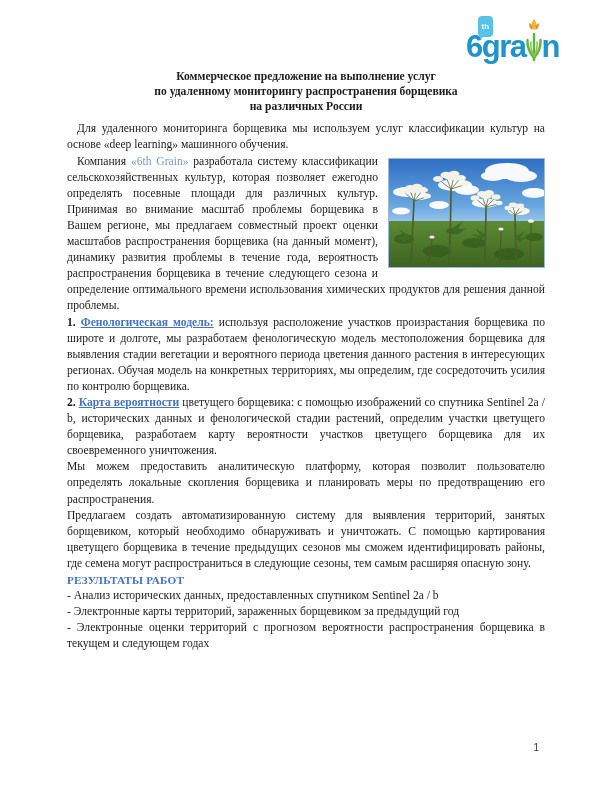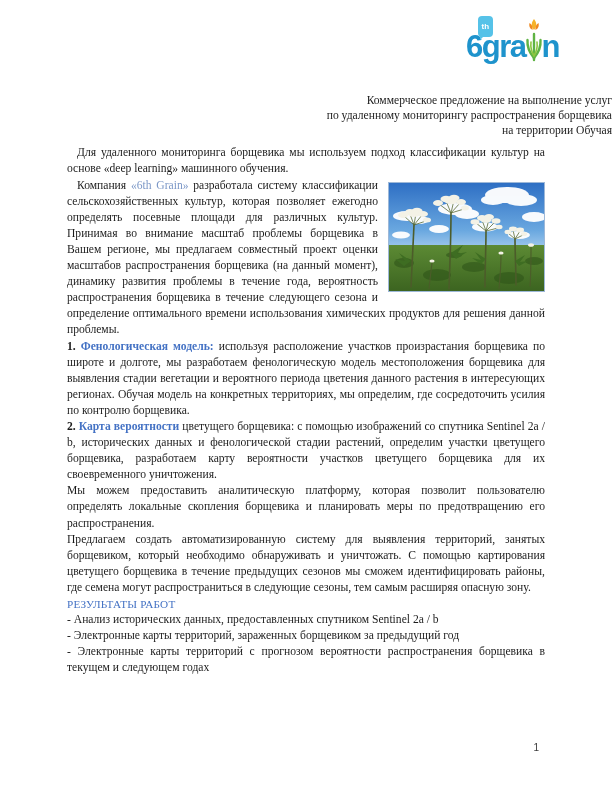--- a/index.html
+++ b/index.html
@@ -39,44 +39,44 @@
   }
   .logo .bubble:after{
     content:"";position:absolute;left:2px;bottom:-3px;
     border-left:4px solid var(--bubble_blue);
     border-bottom:4px solid transparent;
   }
   .logo .gra,.logo .n{padding-bottom:0;}
   .logo .plant{margin:0 -1px;display:block;}
   
   .title{
-    padding-top:94px;
-    text-align:right;
-    font-weight:normal;
+    padding-top:70px;
+    text-align:center;
+    font-weight:bold;
     font-size:11.6px;line-height:14.8px;
   }
   
   .content{
     margin:7px 67px 0 67px;
     font-size:11.6px;line-height:16.1px;
     text-align:justify;
   }
   .content p{margin:0;}
   .indent{text-indent:10px;}
   .photo-wrap{
     float:right;
     width:157px;height:110px;
     margin:4px 0 5px 10px;
     border:1px solid #9db8d8;
   }
   .photo-wrap svg{display:block;}
-  .inline-head{color:var(--accent);font-weight:bold;}
+  .inline-head{color:var(--accent);font-weight:bold;text-decoration:underline;}
   .num{font-weight:bold;}
   .section-head{
-    color:var(--accent);font-weight:normal;
+    color:var(--accent);font-weight:bold;
     font-size:11.2px;letter-spacing:.2px;
     text-align:left;
   }
   .blue-link{color:#7b97c7;}
   
   .page-number{
     position:absolute;top:742px;right:73px;
     font-size:10px;color:#3a3a3a;
     font-family:"Liberation Sans","DejaVu Sans",sans-serif;
   }
@@ -105,26 +105,26 @@
         <path d="M4.5 5 C 7 6.5 8 9 7.5 12 C 4.5 10.5 3.8 7.5 4.5 5 Z" fill="#f0881f"></path>
         <path d="M13.5 5 C 11 6.5 10 9 10.5 12 C 13.5 10.5 14.2 7.5 13.5 5 Z" fill="#f0881f"></path>
       </g>
     </svg>
     <span class="n">n</span>
   </div>
 
   <div class="title">
     <div>Коммерческое предложение на выполнение услуг</div>
     <div>по удаленному мониторингу распространения борщевика</div>
-    <div>на территории Обучая</div>
+    <div>на различных России</div>
   </div>
 
   <div class="content">
 
-    <p class="indent">Для удаленного мониторинга борщевика мы используем подход классификации культур на основе «deep learning» машинного обучения.</p>
+    <p class="indent">Для удаленного мониторинга борщевика мы используем услуг классификации культур на основе «deep learning» машинного обучения.</p>
 
     <div class="photo-wrap">
       <svg width="155" height="108" viewBox="0 0 155 108">
         <defs>
           <linearGradient id="sky" x1="0" y1="0" x2="0" y2="1">
             <stop offset="0" stop-color="#2e6fc4"></stop>
             <stop offset="0.7" stop-color="#6aa8e0"></stop>
             <stop offset="1" stop-color="#a8cdee"></stop>
           </linearGradient>
           <linearGradient id="field" x1="0" y1="0" x2="0" y2="1">
@@ -219,20 +219,20 @@
 
     <p><span class="num">2. </span><span class="inline-head">Карта вероятности</span><span> цветущего борщевика: с помощью изображений со спутника Sentinel 2a / b, исторических данных и фенологической стадии растений, определим участки цветущего борщевика, разработаем карту вероятности участков цветущего борщевика для их своевременного уничтожения.</span></p>
 
     <p>Мы можем предоставить аналитическую платформу, которая позволит пользователю определять локальные скопления борщевика и планировать меры по предотвращению его распространения.</p>
 
     <p>Предлагаем создать автоматизированную систему для выявления территорий, занятых борщевиком, который необходимо обнаруживать и уничтожать. С помощью картирования цветущего борщевика в течение предыдущих сезонов мы сможем идентифицировать районы, где семена могут распространиться в следующие сезоны, тем самым расширяя опасную зону.</p>
 
     <p class="section-head">РЕЗУЛЬТАТЫ РАБОТ</p>
     <p>- Анализ исторических данных, предоставленных спутником Sentinel 2a / b</p>
     <p>- Электронные карты территорий, зараженных борщевиком за предыдущий год</p>
-    <p>- Электронные карты территорий с прогнозом вероятности распространения борщевика в текущем и следующем годах</p>
+    <p>- Электронные оценки территорий с прогнозом вероятности распространения борщевика в текущем и следующем годах</p>
 
 
   </div>
 
   <div class="page-number">1</div>
 
 </div>
 
 </body></html>

